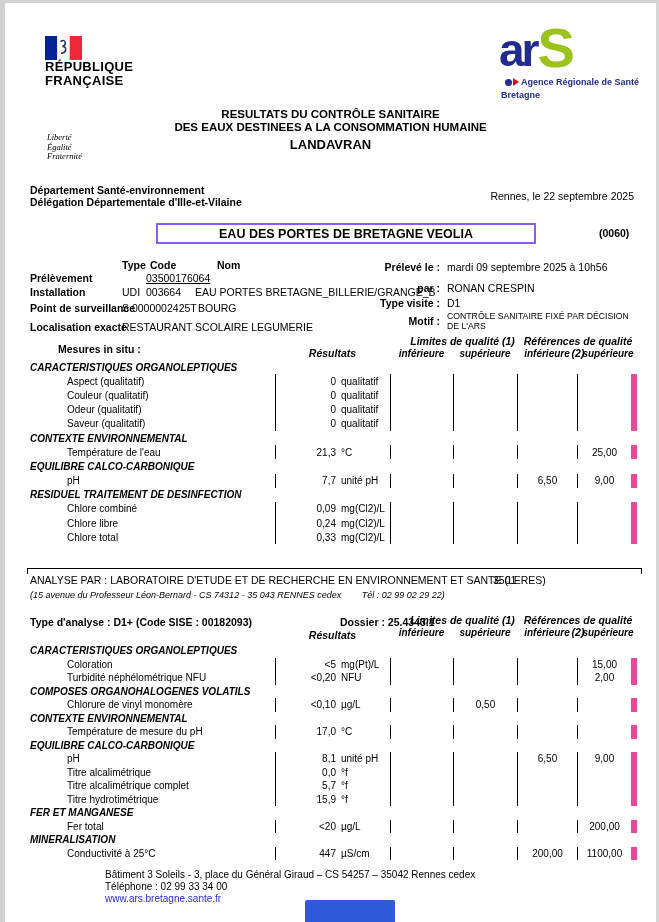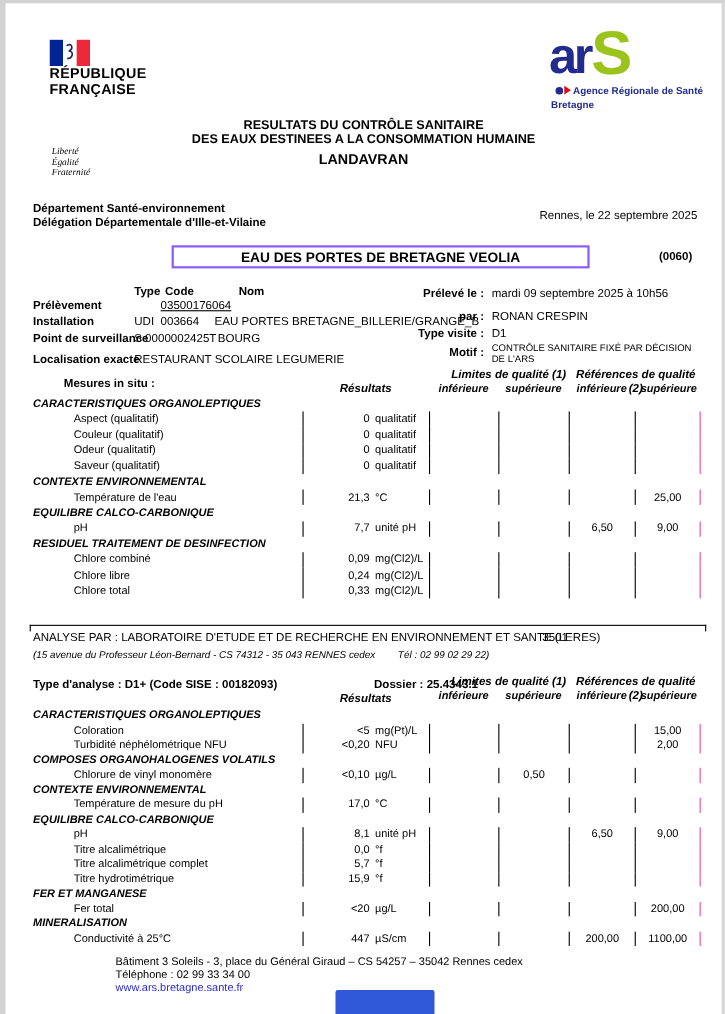--- a/index.html
+++ b/index.html
@@ -63,21 +63,21 @@
   
   .wtable { left:22px; width:615px; }
   .trow { display:grid; grid-template-columns:248px 115px 63px 64px 60px 60px; height:14.2px; font-size:10px; }
   #table2 .trow { height:13.5px; }
   .tsection { display:flex; align-items:center; font-weight:bold; font-style:italic; padding-left:3px; }
   .tc { display:flex; align-items:center; height:100%; border-left:1px solid #000; }
   .tname { border-left:none; padding-left:40px; }
   .tnum { display:block; width:60px; text-align:right; }
   .tunit { margin-left:5px; }
   .tlim { justify-content:center; }
-  .tlast { border-right:1px solid #ec4899; }
+  .tlast { border-right:6px solid #ec4899; }
 
   
   .divider { left:22px; top:565px; width:615px; height:6px;
              border-top:1px solid #000; border-left:1px solid #000; border-right:1px solid #000; }
   .analyse-line { left:25px; top:571px; font-size:10.5px; }
   .analyse-code { left:488px; top:571px; font-size:10.5px; }
   .lab-address  { left:25px; top:587px; font-size:9px; font-style:italic; }
   .lab-address .gap { margin-left:18px; }
 
   

